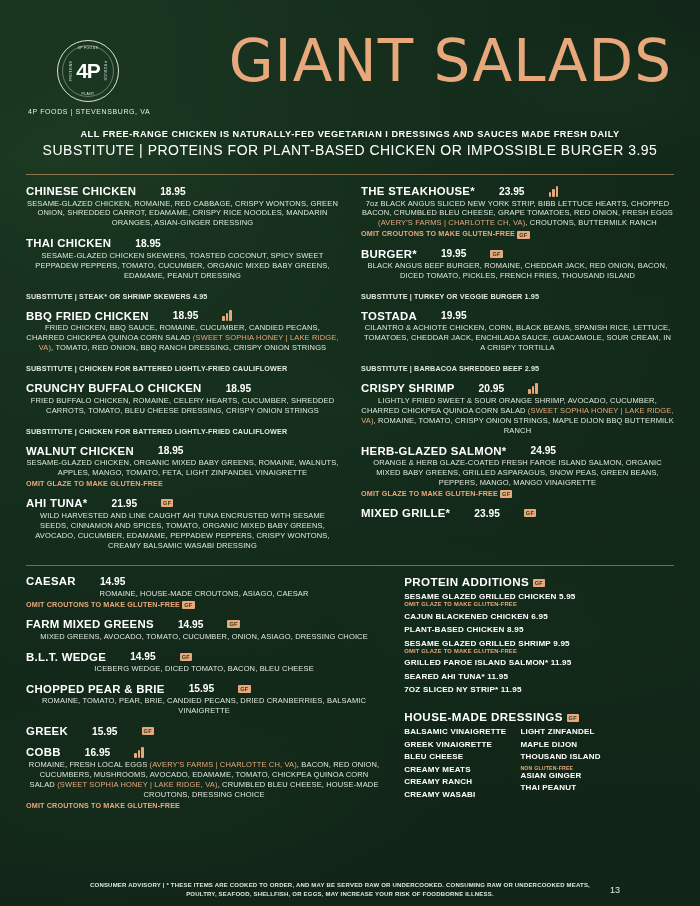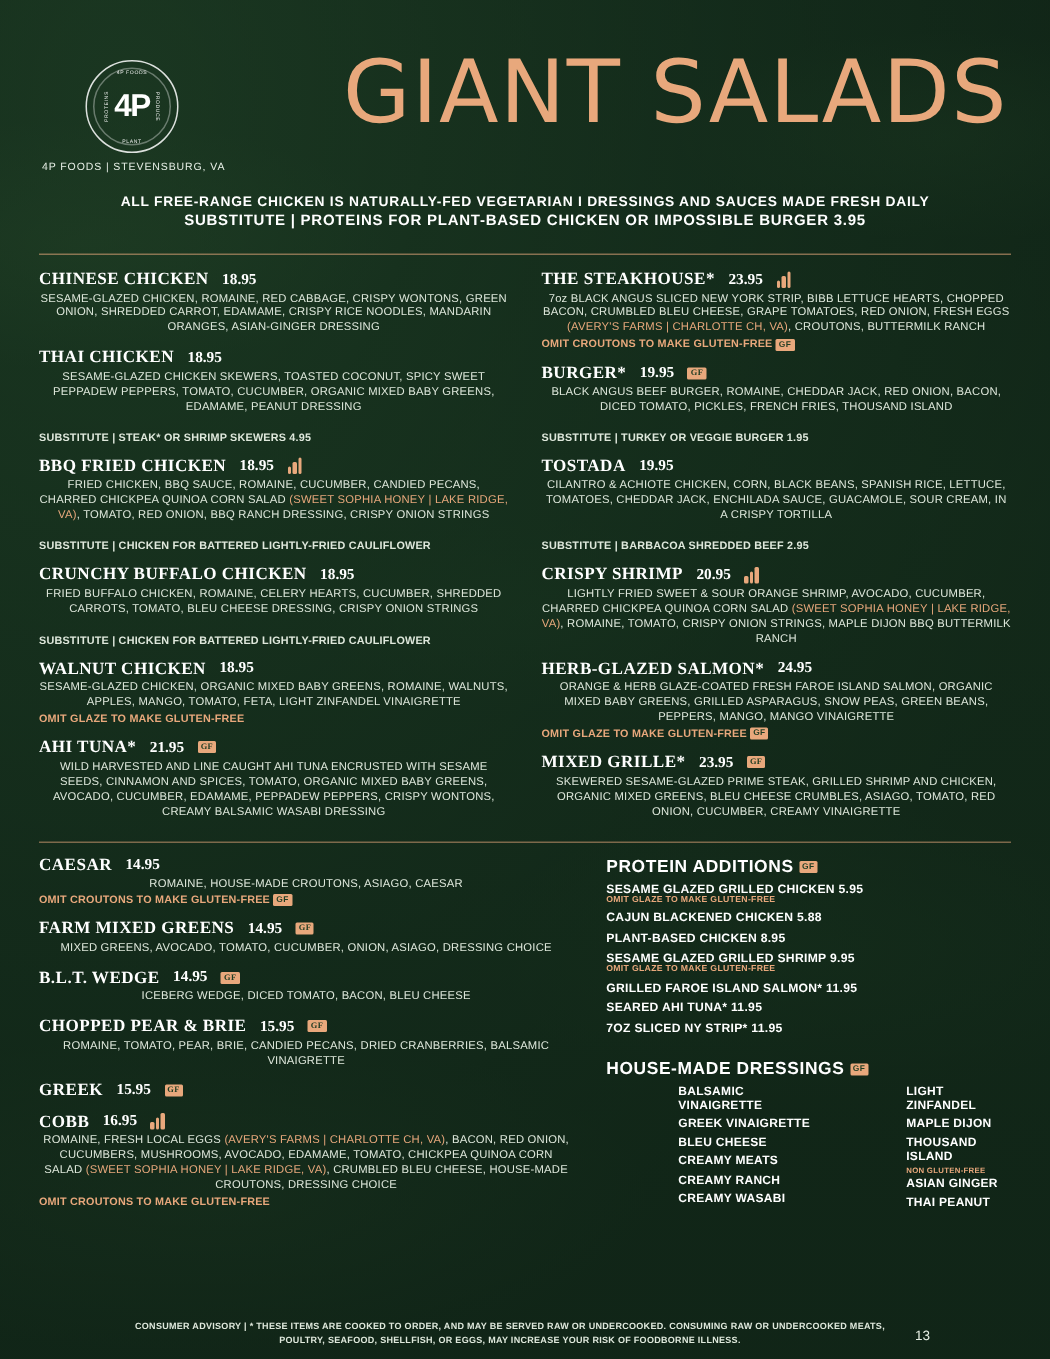--- a/index.html
+++ b/index.html
@@ -59,28 +59,28 @@
 
   .title-wrap { flex:1; text-align:right; padding-right: 4px; }
   .big-title {
     font-size: 58px; line-height: 0.95; font-weight: 400;
     color: #e8a87c; letter-spacing: 1px;
     font-family: "DejaVu Sans", sans-serif;
   }
 
   .banner { text-align:center; margin: 14px 20px 16px 20px; }
   .banner .l1 { font-size: 9.2px; font-weight: 700; letter-spacing: 0.5px; color:#fff; }
-  .banner .l2 { font-size: 10px; font-weight: 700; letter-spacing: 0.5px; color:#fff; margin-top: 3px; }
+  .banner .l2 { font-size: 14px; font-weight: 400; letter-spacing: 0.5px; color:#fff; margin-top: 3px; }
   .rule { height:1px; background: rgba(232,168,124,0.55); margin: 9px 26px 0 26px; }
 
   
   .cols { display:flex; padding: 10px 26px 0 26px; gap: 22px; }
   .col { flex:1; }
   .item { margin-bottom: 9px; }
-  .item-head { display:flex; align-items:center; flex-wrap:wrap; gap:9px;font-family:Liberation Serif, serif; }
+  .item-head { display:flex; align-items:center; flex-wrap:wrap; gap:24px; }
   .name { font-size: 11.4px; font-weight: 700; letter-spacing: 0.3px; color:#fff; }
   .price { font-size: 10.2px; font-weight: 700; color:#fff; }
   .desc { font-size: 7.5px; line-height: 1.33; color:#dfe8dc; letter-spacing: 0.15px; margin-top: 1.5px; text-align: center; }
   .desc .hl { color:#e8a87c; }
   .sub { font-size: 7.2px; font-weight: 700; color:#dfe8dc; letter-spacing:0.15px; margin-top: 11px; }
   .omit { font-size: 7.2px; font-weight: 700; color:#e8a87c; letter-spacing:0.15px; margin-top: 1px; }
 
   .badge-gf {
     display:inline-block; font-size:5.6px; font-weight:700; color:#1d3b22;
     background:#e8a87c; border-radius:1px; padding:1px 2px; letter-spacing:0.3px; vertical-align:middle;
@@ -98,21 +98,21 @@
   .lower .left { flex: 1.32; }
   .lower .right { flex: 1; }
   .sec-title { font-size: 11.6px; font-weight: 700; color:#fff; letter-spacing:0.4px; margin-bottom: 4px; }
 
   .padd { margin-bottom: 4.5px; }
   .padd .pname { font-size: 8.1px; font-weight:700; color:#fff; letter-spacing:0.2px; }
   .padd .pomit { font-size: 5.8px; font-weight:700; color:#e8a87c; letter-spacing:0.2px; }
 
   .dress-cols { display:flex; gap: 14px; margin-top: 3px; }
   .dress-cols ul { list-style:none; }
-  .dress-cols li { font-size: 8px; font-weight:700; color:#fff; letter-spacing:0.2px; margin-bottom: 3.5px; margin-left: 48px; }
+  .dress-cols li { font-size: 8px; font-weight:700; color:#fff; letter-spacing:0.2px; margin-bottom: 3.5px; }
   .dress-cols li .pre { display:block; font-size:5.2px; color:#e8a87c; font-weight:700; letter-spacing:0.2px; }
 
   .footer {
     position:absolute; left:0; right:0; bottom:8px; z-index:4;
     display:flex; align-items:center; justify-content:center; gap:10px;
     padding: 0 24px;
   }
   .footer .txt { text-align:center; font-size:6px; line-height:1.4; color:#dfe8dc; font-weight:700; letter-spacing:0.2px; max-width:520px; }
   .footer .pg { font-size:9px; color:#e6efe4; }
 </style>
@@ -251,21 +251,20 @@
             </div>
             <div class="desc">ORANGE &amp; HERB GLAZE-COATED FRESH FAROE ISLAND SALMON, ORGANIC MIXED BABY GREENS, GRILLED ASPARAGUS, SNOW PEAS, GREEN BEANS, PEPPERS, MANGO, MANGO VINAIGRETTE</div>
             <div class="omit">OMIT GLAZE TO MAKE GLUTEN-FREE <span class="badge-gf">GF</span></div>
           </div>
           <div class="item">
             <div class="item-head">
               <span class="name">MIXED GRILLE*</span>
               <span class="price">23.95</span>
               <span class="badge-gf">GF</span>
             </div>
-            <div class="desc">SKEWERED SESAME-GLAZED PRIME STEAK, GRILLED SHRIMP AND CHICKEN, ORGANIC MIXED GREENS, BLEU CHEESE CRUMBLES, ASIAGO, TOMATO, RED ONION, CUCUMBER, CREAMY VINAIGRETTE</div>
           </div>
         </div>
     </div>
 
     <div class="divider"></div>
 
     <div class="lower">
       <div class="left" id="lower-left">
           <div class="item">
             <div class="item-head">
@@ -324,21 +323,21 @@
         <div class="sec-title">
           <span>PROTEIN ADDITIONS</span>
           <span class="badge-gf">GF</span>
         </div>
         <div id="protein-list">
             <div class="padd">
               <div class="pname">SESAME GLAZED GRILLED CHICKEN  5.95</div>
               <div class="pomit">OMIT GLAZE TO MAKE GLUTEN-FREE</div>
             </div>
             <div class="padd">
-              <div class="pname">CAJUN BLACKENED CHICKEN  5.88</div>
+              <div class="pname">CAJUN BLACKENED CHICKEN  6.95</div>
             </div>
             <div class="padd">
               <div class="pname">PLANT-BASED CHICKEN  8.95</div>
             </div>
             <div class="padd">
               <div class="pname">SESAME GLAZED GRILLED SHRIMP  9.95</div>
               <div class="pomit">OMIT GLAZE TO MAKE GLUTEN-FREE</div>
             </div>
             <div class="padd">
               <div class="pname">GRILLED FAROE ISLAND SALMON*  11.95</div>

